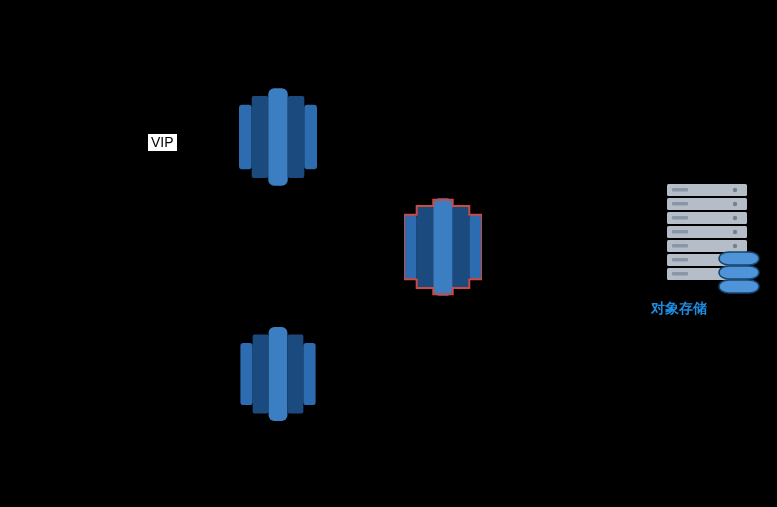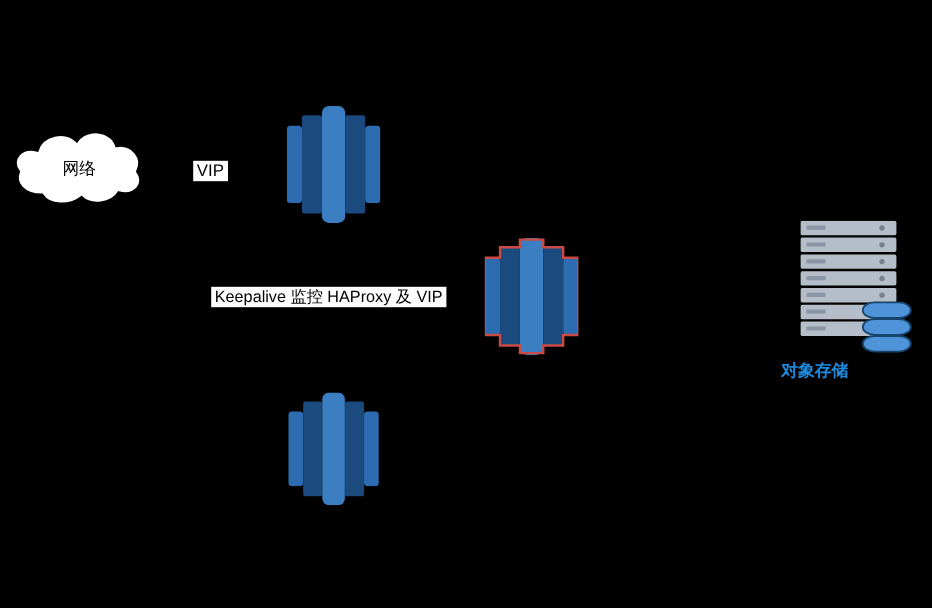--- a/index.html
+++ b/index.html
@@ -51,50 +51,43 @@
     position: absolute;
     left: 627px;
     top: 300px;
     width: 104px;
     text-align: center;
     color: #1d8ce0;
     font-weight: bold;
     font-size: 14px;
   }
 
-  .vip-chip { left: 161px; top: 134px; font-size: 14px; }
+  .vip-chip { left: 148px; top: 134px; font-size: 14px; }
   .keepalive-chip { left: 176px; top: 239px; }
 
   svg { display: block; }
 </style>
 </head>
 <body>
 
 <div class="stage">
 
-  <div class="node cloud-wrap">
-    <svg viewBox="0 0 120 80" width="116" height="80">
-      <path d="M 28,62 C 12,62 4,52 8,42 C 0,32 10,20 24,24 C 28,10 48,6 58,16 C 66,4 88,6 92,20 C 106,18 116,30 110,42 C 118,52 108,64 94,60 C 88,70 70,72 62,64 C 52,72 34,72 28,62 Z" fill="#ffffff" stroke="#000000" stroke-width="2"></path>
-    </svg>
-    <div class="cloud-label">网络</div>
-  </div>
 
   <div class="chip vip-chip">VIP</div>
 
   <div class="node db-top">
     <svg viewBox="0 0 80 100" width="78" height="98">
       <rect x="0" y="17" width="13" height="66" rx="3" fill="#2d6cb0"></rect>
       <rect x="13" y="8" width="17" height="84" rx="2" fill="#1b4a7e"></rect>
       <rect x="30" y="0" width="20" height="100" rx="6" fill="#3c7ec2"></rect>
       <rect x="50" y="8" width="17" height="84" rx="2" fill="#1b4a7e"></rect>
       <rect x="67" y="17" width="13" height="66" rx="3" fill="#2d6cb0"></rect>
     </svg>
   </div>
 
-  <div class="chip keepalive-chip">Keepalive 监控 HAProxy 及 VIP</div>
 
   <div class="node db-middle">
     <svg viewBox="0 0 80 100" width="78" height="98">
       <rect x="0" y="17" width="13" height="66" rx="3" fill="#2d6cb0"></rect>
       <rect x="13" y="8" width="17" height="84" rx="2" fill="#1b4a7e"></rect>
       <rect x="30" y="0" width="20" height="100" rx="6" fill="#3c7ec2"></rect>
       <rect x="50" y="8" width="17" height="84" rx="2" fill="#1b4a7e"></rect>
       <rect x="67" y="17" width="13" height="66" rx="3" fill="#2d6cb0"></rect>
       <path d="M0,17 H13 V8 H30 V1.5 H50 V8 H67 V17 H80 V83 H67 V92 H50 V98.5 H30 V92 H13 V83 H0 Z" fill="none" stroke="#cc4a43" stroke-width="2"></path>
     </svg>

